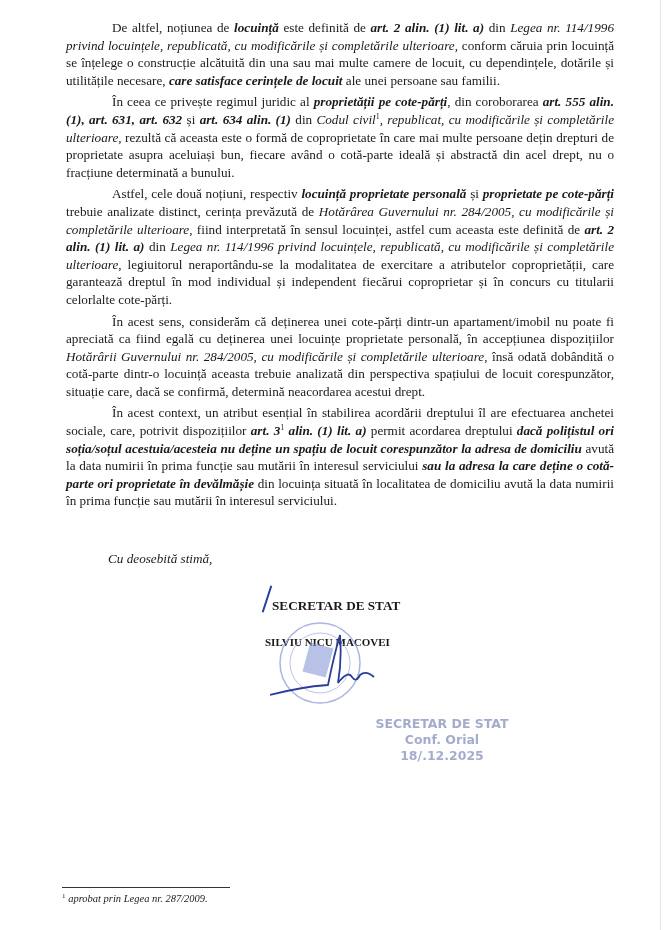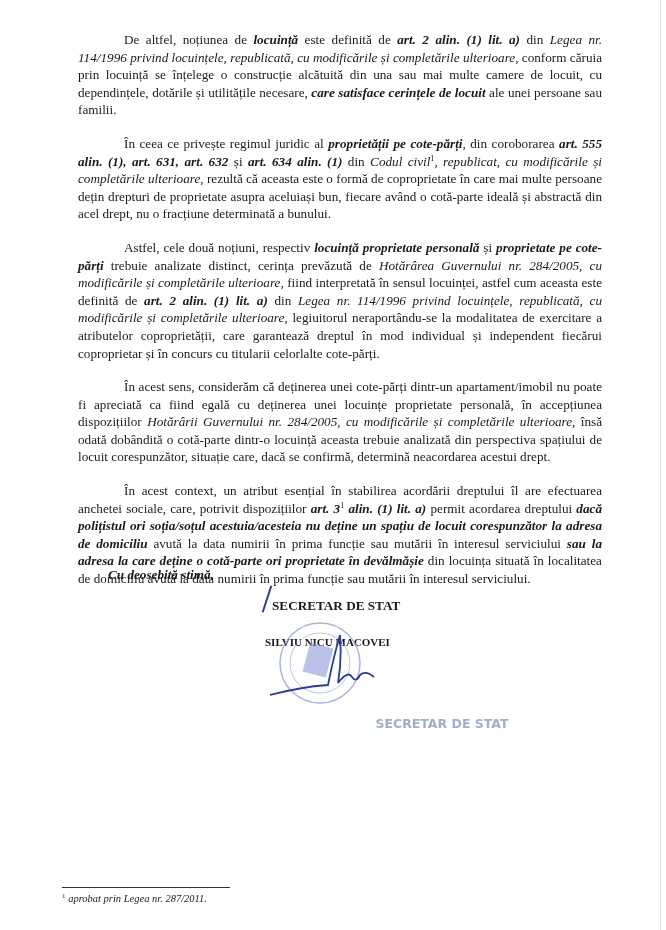--- a/index.html
+++ b/index.html
@@ -1,24 +1,24 @@
 <!DOCTYPE html>
 <html><head>
 <meta charset="utf-8">
 <style>
   html, body { margin: 0; padding: 0; background: #ffffff; }
   body { width: 666px; height: 930px; position: relative; overflow: hidden; font-family: "Liberation Serif", "DejaVu Serif", serif; color: #1a1a1a; }
   .page-edge { position: absolute; top: 0; right: 5px; width: 1px; height: 930px; background: #e4e4e4; }
   .body-text { position: absolute; left: 62px; top: 15px; width: 556px; font-size: 13.2px; line-height: 17.6px; text-align: justify; }
-  .body-text p { margin: 16px; text-indent: 46px; }
+  .body-text p { margin: 4px; text-indent: 46px; }
   .i { font-style: italic; }
   .bi { font-weight: bold; font-style: italic; }
   .u { }
   sup { font-size: 8px; line-height: 0; }
-  .closing { position: absolute; left: 108px; top: 567px; font-size: 13.2px; font-weight: bold; font-style: italic; text-align: center; }
+  .closing { position: absolute; left: 108px; top: 551px; font-size: 13.2px; font-weight: normal; font-style: italic; text-align: center; }
   .title-sig { position: absolute; left: 272px; top: 598px; font-size: 13.2px; font-weight: bold; }
   .name-sig { position: absolute; left: 265px; top: 636px; font-size: 11px; font-weight: bold; }
   .slash { position: absolute; left: 266px; top: 585px; width: 2px; height: 28px; background: #2b3d9a; transform: rotate(18deg); }
   .stamp-svg { position: absolute; left: 270px; top: 615px; }
   .rect-stamp { position: absolute; left: 362px; top: 716px; width: 160px; text-align: center; font-family: "DejaVu Sans", "Liberation Sans", sans-serif; font-weight: bold; color: #9aa4c8; font-size: 12.5px; line-height: 16px; opacity: 0.9; }
   .fn-line { position: absolute; left: 62px; top: 887px; width: 168px; height: 1px; background: #333; }
   .footnote { position: absolute; left: 62px; top: 893px; font-size: 10.5px; font-style: italic; }
   .footnote sup { font-style: normal; font-size: 7px; }
 </style>
 </head>
@@ -42,16 +42,17 @@
 
 <svg class="stamp-svg" width="130" height="100" viewBox="0 0 130 100">
   <circle cx="50" cy="48" r="40" fill="none" stroke="#8d9cd8" stroke-width="1.5" opacity="0.75"></circle>
   <circle cx="50" cy="48" r="30" fill="none" stroke="#8d9cd8" stroke-width="1" opacity="0.6"></circle>
   <rect x="36" y="30" width="24" height="30" fill="#7d8fd4" opacity="0.55" transform="rotate(15 48 45)"></rect>
   <path d="M0 80 Q30 72 58 70 Q64 40 70 20 Q72 45 68 68 Q78 55 82 62 Q86 68 90 60 Q96 55 104 62" fill="none" stroke="#2b3d9a" stroke-width="1.8"></path>
 </svg>
 
 <div class="rect-stamp">
   <div>SECRETAR DE STAT</div>
+  <div>Conf. Orial 18/.12.2025</div>
 </div>
 
 <div class="fn-line"></div>
-<div class="footnote"><sup>1</sup> <span>aprobat prin Legea nr. 287/2011.</span></div>
+<div class="footnote"><sup>1</sup> <span>aprobat prin Legea nr. 287/2009.</span></div>
 
 </body></html>

